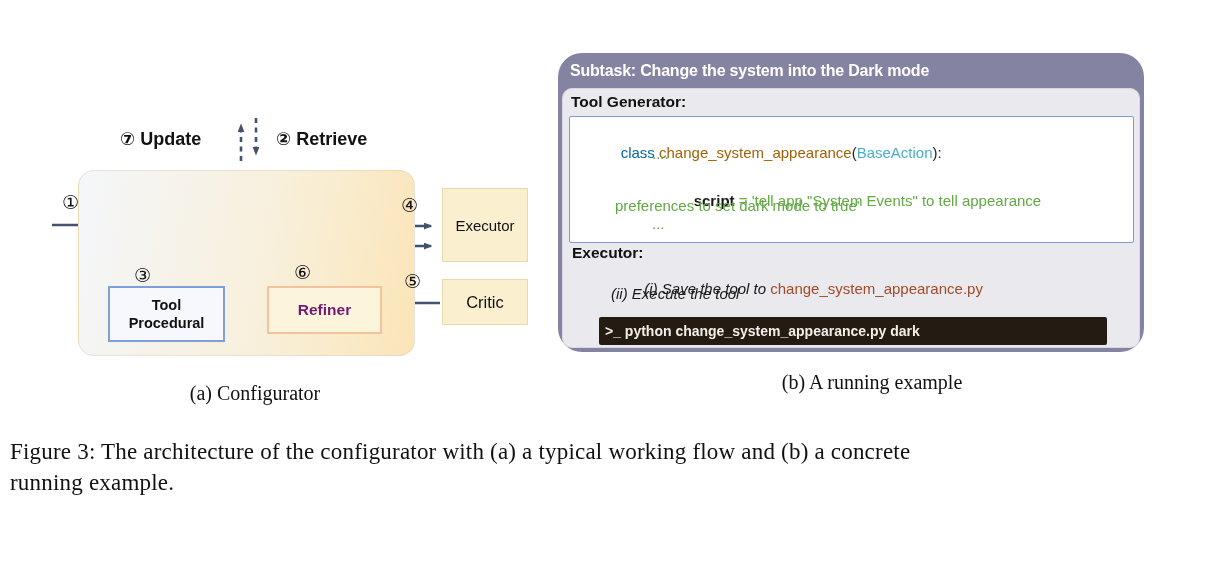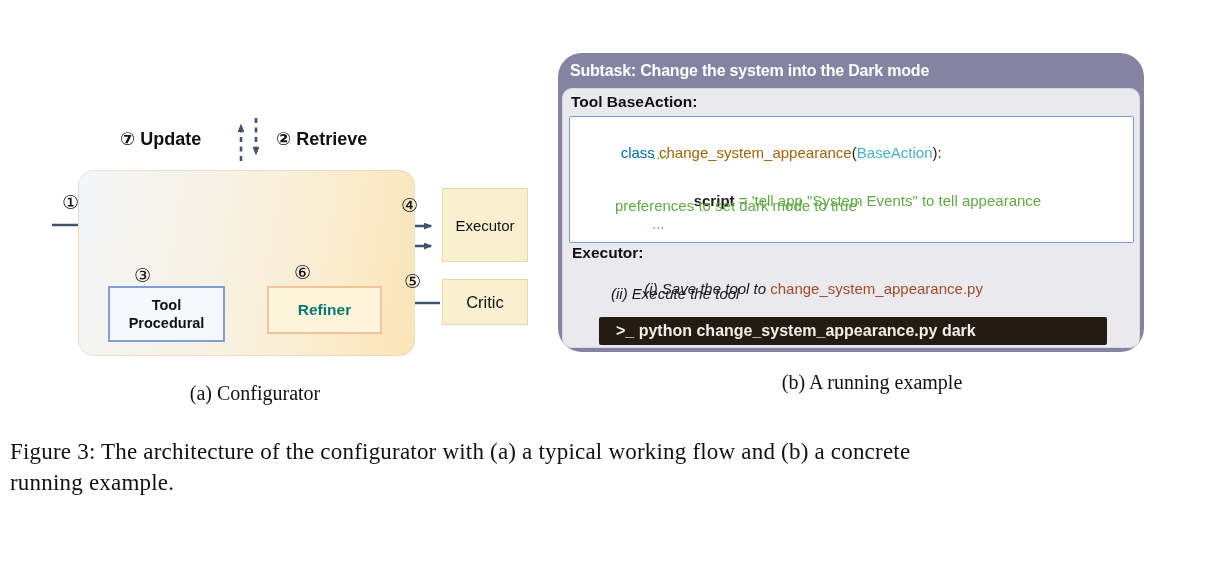--- a/index.html
+++ b/index.html
@@ -22,21 +22,21 @@
              border:1px solid rgba(205,195,165,0.35);}
   .tracker-box{left:110px;top:188px;width:273px;height:74px;border-radius:11px;
                background:linear-gradient(90deg,#4a79d0 0%,#ccd3e2 45%,#f0b285 100%);padding:2.5px;}
   .tracker-box .grad-inner{background:linear-gradient(90deg,#f9fbfe 0%,#fdf2e4 100%);
                font-weight:bold;font-size:17.5px;color:#111;}
   .toolgen-box{left:108px;top:286px;width:117px;height:56px;background:#f6f8fd;
                border:2px solid #7f9fd8;display:flex;align-items:center;justify-content:center;
                font-weight:bold;font-size:14.5px;line-height:18px;color:#111;text-align:center;}
   .refiner-box{left:267px;top:286px;width:115px;height:48px;background:#fdf4dc;
                border:2px solid #f4c29b;display:flex;align-items:center;justify-content:center;
-               font-weight:bold;font-size:15.5px;color:#0f766e;}
+               font-weight:bold;font-size:15.5px;color:#701a75;}
   .yellow-box{background:#faf0d0;border:1.5px solid #e8d8aa;display:flex;align-items:center;
               justify-content:center;font-weight:normal;color:#111;}
   .executor-box{left:442px;top:188px;width:86px;height:74px;font-size:15px;}
   .critic-box{left:442px;top:279px;width:86px;height:46px;font-size:16.5px;}
   .marker-num{font-family:"DejaVu Sans",sans-serif;font-size:19px;color:#111;line-height:19px;}
 
   
   .panel-b{left:558px;top:53px;width:586px;height:299px;background:#8583a2;border-radius:24px;}
   .subtask-title{left:12px;top:9px;color:#ffffff;font-weight:bold;font-size:16px;letter-spacing:-0.2px;white-space:nowrap;}
   .panel-b-body{left:4px;top:35px;width:578px;height:260px;background:#e9e9ee;border-radius:10px;
@@ -47,21 +47,21 @@
   .kw-class{color:#0369a1;margin-top:25px;}
   .fn-name{color:#a16207;}
   .cls-base{color:#4ab0c8;}
   .code-green{color:#62a845;}
   .code-plain{color:#222;}
   .script-kw{color:#1a1a1a;font-weight:bold;}
   .step-line{position:absolute;font-size:15px;font-style:italic;color:#1a1a1a;white-space:pre;}
   .file-red{color:#a34b28;font-style:normal;}
   .terminal-bar{left:36px;top:228px;width:508px;height:28px;background:#241b13;border-radius:2px;
                 display:flex;align-items:center;}
-  .terminal-text{color:#f2efe9;font-weight:bold;font-size:16px;padding-left:17px;white-space:pre;}
+  .terminal-text{color:#f2efe9;font-weight:bold;font-size:14px;padding-left:6px;white-space:pre;}
 
   
   .serif{font-family:"Liberation Serif","DejaVu Serif",serif;}
   .sub-caption{font-size:20px;color:#111;text-align:center;white-space:nowrap;}
   .fig-caption{left:10px;top:436px;width:1192px;font-size:23px;line-height:31px;color:#111;letter-spacing:0.2px;}
 
   svg.arrows{position:absolute;left:0;top:0;pointer-events:none;}
 </style>
 </head>
 <body>
@@ -116,21 +116,21 @@
     <div class="abs marker-num" style="left:401px;top:196px;">④</div>
     <div class="abs marker-num" style="left:404px;top:272px;">⑤</div>
     <div class="abs marker-num" style="left:294px;top:263px;">⑥</div>
   </div>
 
   <div class="abs panel-b">
     <div class="abs subtask-title">Subtask: Change the system into the Dark mode</div>
 
     <div class="abs panel-b-body">
 
-      <div class="abs section-label" style="left:8px;top:4px;">Tool BaseAction:</div>
+      <div class="abs section-label" style="left:8px;top:4px;">Tool Generator:</div>
 
       <div class="abs code-box">
         <div class="code-line" style="left:9px;top:10px;">
           <span class="kw-class">class </span><span class="fn-name">change_system_appearance</span><span class="code-plain">(</span><span class="cls-base">BaseAction</span><span class="code-plain">):</span>
         </div>
         <div class="code-line code-green" style="left:82px;top:28px;">....</div>
         <div class="code-line" style="left:82px;top:58px;">
           <span class="script-kw">script</span><span class="code-green"> = </span><span class="code-green">'tell app "System Events" to tell appearance</span>
         </div>
         <div class="code-line code-green" style="left:45px;top:80px;">preferences to set dark mode to true'</div>

